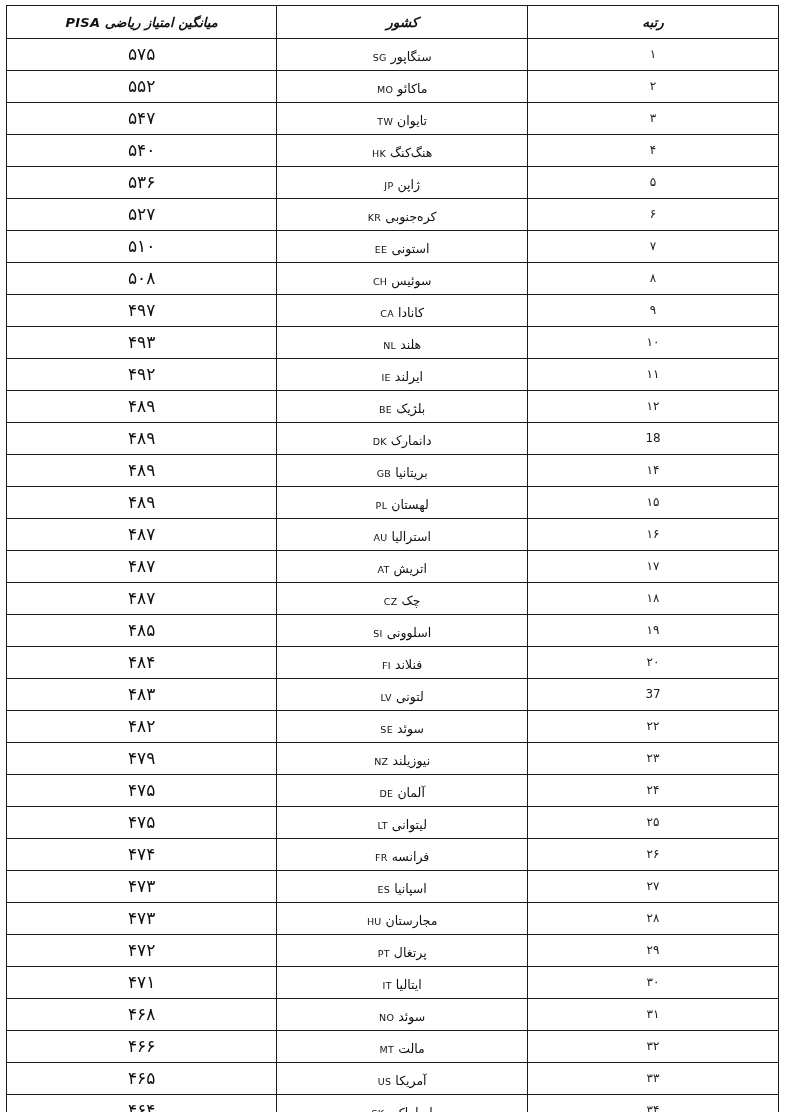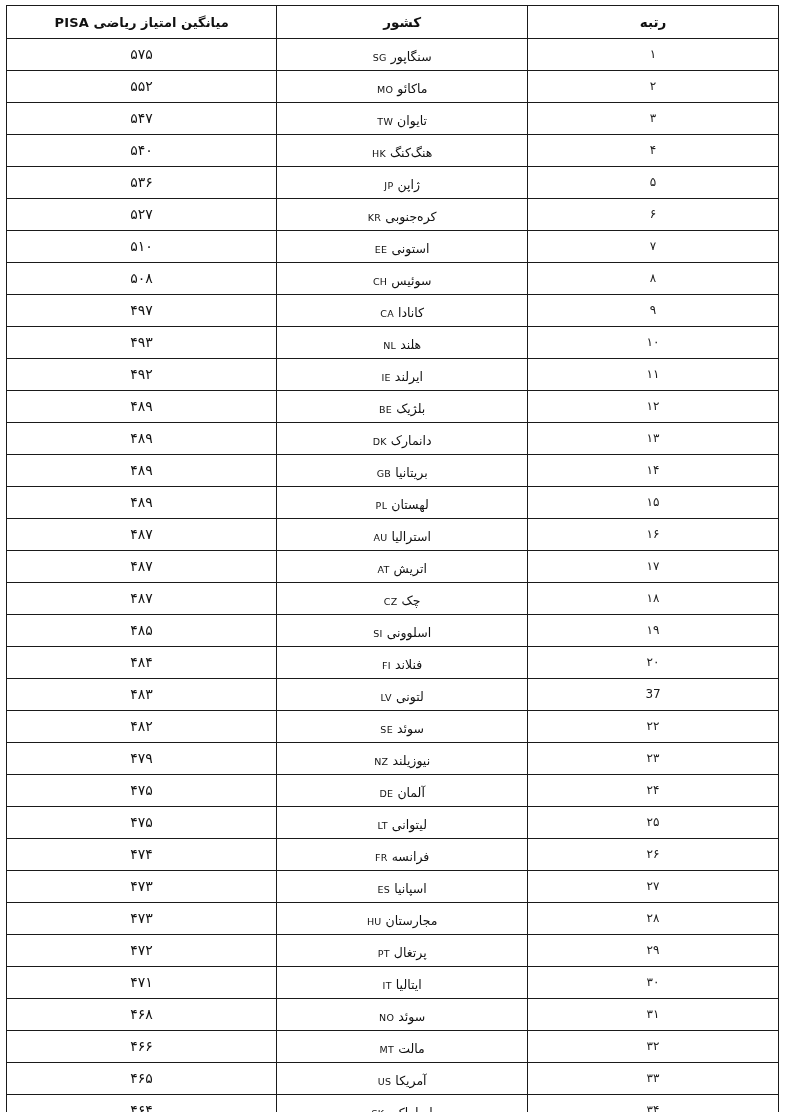--- a/index.html
+++ b/index.html
@@ -47,20 +47,21 @@
   col.col-country { width: 32.5%; }
   col.col-score   { width: 35.0%; }
 
   thead th {
     font-size: 13.5px;
     font-weight: bold;
     height: 32px;
     border-bottom-width: 2px;
     border-bottom-color: #000000;
     letter-spacing: 0.2px;
+    font-style: italic;
   }
 
   thead th.h-score { font-size: 13px; }
 
   tbody td {
     font-size: 12.5px;
     font-weight: normal;
     height: 31px;
     line-height: 1.1;
   }
@@ -84,21 +85,21 @@
     vertical-align: baseline;
     margin-top: 8px;
   }
 
   tbody td.c-country .cname {
     display: inline-block;
     margin-left: 4px;
   }
 
   tbody td.c-score {
-    font-size: 14px;
+    font-size: 17px;
     letter-spacing: 0.4px;
   }
 </style>
 </head>
 <body>
 
 <div class="table-wrap">
   <table class="pisa-table">
     <colgroup>
       <col class="col-rank">
@@ -167,21 +168,21 @@
           <td class="c-rank">۱۱</td>
           <td class="c-country"><span class="cname">ایرلند</span><span class="cc">IE</span></td>
           <td class="c-score">۴۹۲</td>
         </tr>
         <tr>
           <td class="c-rank">۱۲</td>
           <td class="c-country"><span class="cname">بلژیک</span><span class="cc">BE</span></td>
           <td class="c-score">۴۸۹</td>
         </tr>
         <tr>
-          <td class="c-rank">۱۳</td>
+          <td class="c-rank">18</td>
           <td class="c-country"><span class="cname">دانمارک</span><span class="cc">DK</span></td>
           <td class="c-score">۴۸۹</td>
         </tr>
         <tr>
           <td class="c-rank">۱۴</td>
           <td class="c-country"><span class="cname">بریتانیا</span><span class="cc">GB</span></td>
           <td class="c-score">۴۸۹</td>
         </tr>
         <tr>
           <td class="c-rank">۱۵</td>

